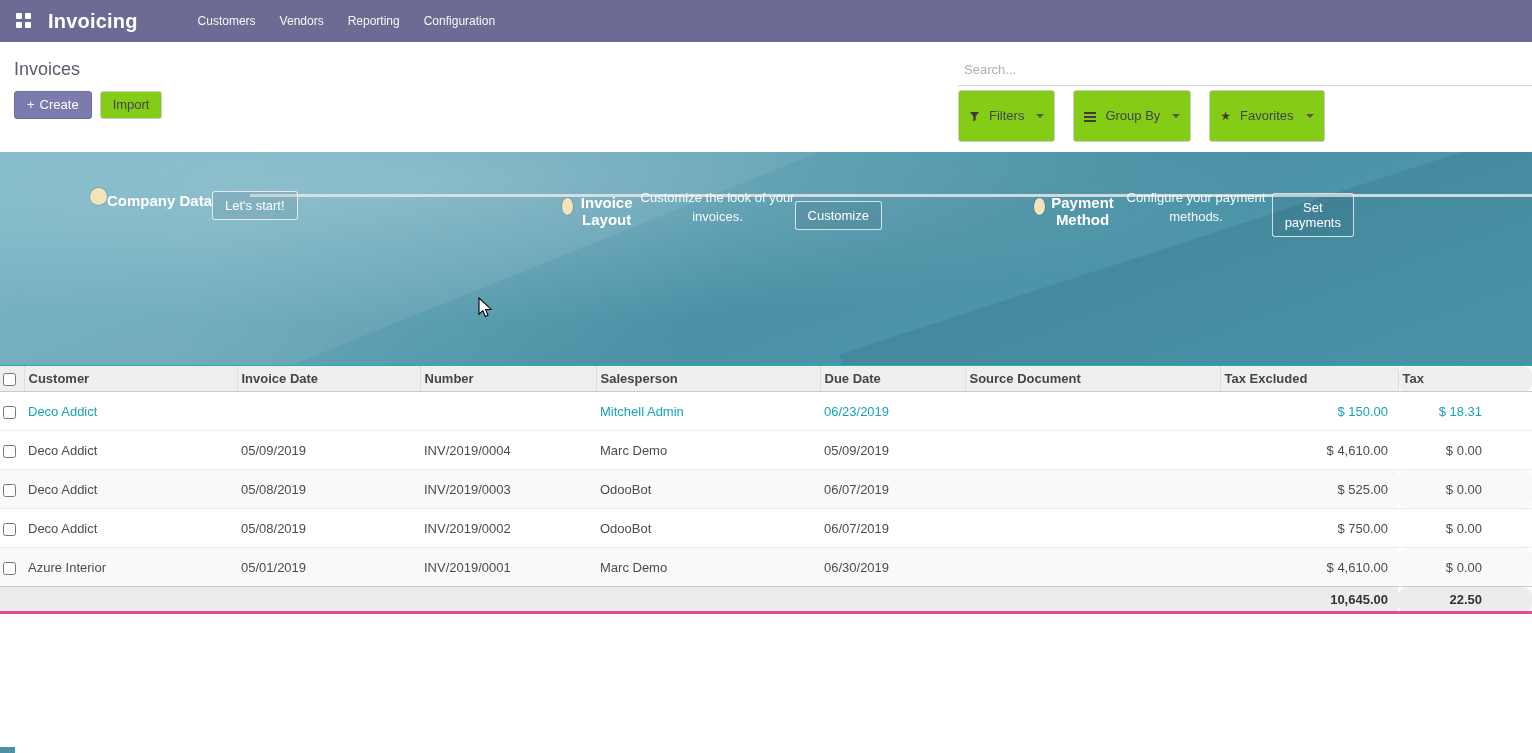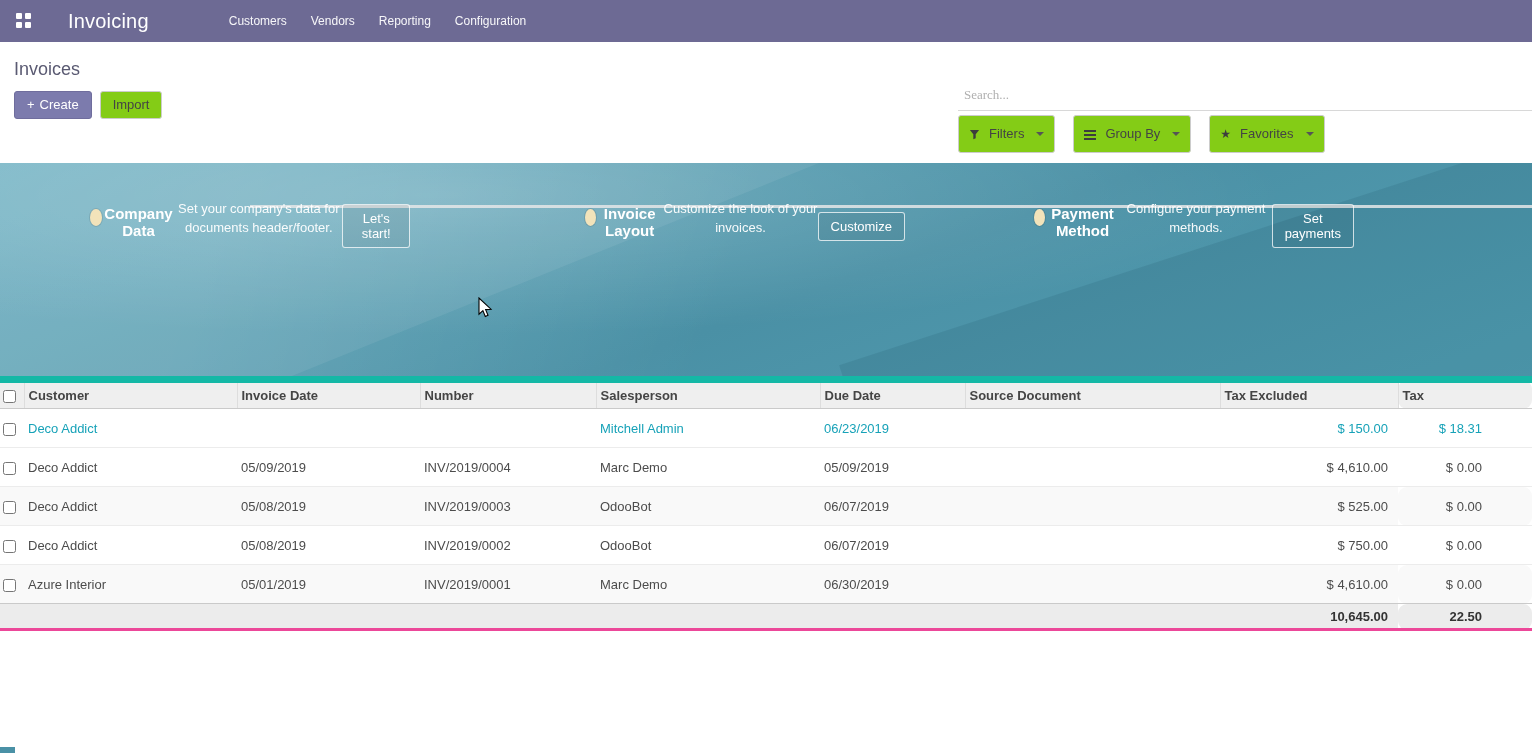--- a/index.html
+++ b/index.html
@@ -15,45 +15,45 @@
   .navbar {
     height:42px; background:#6d6a94; color:#fff;
     display:flex; align-items:center; padding-left:8px;
   }
   .apps-icon {
     width:16px; height:16px; display:grid;
     grid-template-columns:6px 6px; grid-template-rows:6px 6px; gap:3px;
     cursor:pointer; margin:0 8px;
   }
   .apps-icon span { background:#ffffff; display:block; border-radius:1px; }
-  .app-name { font-size:20px; font-weight:400; margin:0 28px; letter-spacing:0.2px; }
+  .app-name { font-size:20px; font-weight:700; margin:0 8px; letter-spacing:0.2px; }
   .nav-menus { display:flex; margin-left:40px; height:42px; }
   .nav-menu { font-size:12px; line-height:42px; padding:0 12px; cursor:pointer; color:rgba(255,255,255,0.95); }
 
   
   .control-panel { display:flex; padding:12px 0 10px 0; }
   .cp-left { width:958px; padding-left:14px; }
   .cp-right { flex:1; padding-right:0; }
   .breadcrumb { font-size:18px; color:#5a5a72; height:32px; line-height:30px; }
   .cp-buttons { height:30px; display:flex; align-items:center; margin-top:4px; }
   .btn {
     font-size:13px; border-radius:3px; padding:6px 12px; cursor:pointer;
     border:1px solid #ccc; background:#84cc16; color:#444;
     display:inline-flex; align-items:center; gap:5px; line-height:14px;
   }
   .btn-primary { background:#7c7bad; border-color:#6f6d9d; color:#fff; }
   .btn + .btn { margin-left:8px; }
   .search-input {
     width:100%; height:32px; border:none; border-bottom:1px solid #d8d8d8;
     font-size:13px; color:#737373; padding:4px 6px; outline:none;
-    font-family:Liberation Serif, serif; background:transparent;margin-top:25px;
+    font-family:Liberation Sans, sans-serif; background:transparent;
   }
   .search-input::placeholder { color:#b0b0b0; }
   .filter-row { display:flex; align-items:center; margin-top:4px; }
-  .filter-row .btn { margin-right:10px; padding:11px 10px;gap:9px; }
+  .filter-row .btn { margin-right:10px; padding:18px 10px;gap:9px; }
   .caret {
     width:0; height:0; border-left:4px solid transparent; border-right:4px solid transparent;
     border-top:4px solid #555; display:inline-block; margin-left:3px;
   }
   .icon-svg { display:inline-block; vertical-align:middle; }
   .star-glyph { font-size:12px; color:#3d3d3d; }
 
   
   .banner {
     position:relative; height:213px; overflow:hidden;
@@ -72,40 +72,40 @@
   }
   .progress-line {
     position:absolute; left:250px; right:0; top:42px; height:3px;
     background:rgba(228,230,232,0.85);
   }
   .step {
     position:absolute; top:0; width:320px; padding-top:36px;
     display:flex; align-items:center;
     text-align:center; color:#fff;
   }
-  .step-1 { left:90px; } .step-2 { left:585px; } .step-3 { left:1034px; }
+  .step-1 { left:90px; } .step-2 { left:562px; } .step-3 { left:1034px; }
   .step-dot {
     width:17px; height:17px; border-radius:50%; background:#f2e3ba;
     box-shadow:0 0 0 1px rgba(0,0,0,0.10); z-index:1; margin-bottom:17px;
   }
   .step-title { font-size:15px; font-weight:bold; margin:0 0 9px 0; }
   .step-desc { font-size:13px; line-height:19px; margin:0 0 16px 0; width:240px; color:rgba(255,255,255,0.95); }
   .step-btn {
     background:rgba(0,0,0,0.06); border:1px solid rgba(255,255,255,0.75);
     color:#fff; font-size:13px; padding:6px 12px; border-radius:3px; cursor:pointer;
     font-family:"Liberation Sans", sans-serif;
   }
 
   
   table.listview {
     width:1532px; border-collapse:collapse; table-layout:fixed;
     font-size:13px; color:#4c4c4c;
   }
   .listview thead th {
-    background:#efefef; border-top:7px solid #14b8a6; border-bottom:1px solid #cacaca;
+    background:#efefef; border-top:1px solid #14b8a6; border-bottom:1px solid #cacaca;
     border-left:1px solid #dddddd; font-weight:bold; text-align:left;
     padding:5px 4px; color:#454545; height:25px;
   }
   .listview thead th:first-child { border-left:none; }
   .listview tbody td { padding:0 4px; height:39px; border-top:1px solid #ececec; }
   .listview tbody tr:first-child td { border-top:none; }
   .listview tbody tr:nth-child(2n+3) { background:#f9f9f9; }
   .listview tbody tr { cursor:pointer; }
   .listview tr.draft td { color:#17a2b8; }
   .cell-check { padding-left:3px !important; }
@@ -183,21 +183,20 @@
 </div>
 
 <div class="banner">
   <div class="banner-streak-a"></div>
   <div class="banner-streak-b"></div>
   <div class="progress-line"></div>
 
   <div class="step step-1">
     <div class="step-dot"></div>
     <div class="step-title">Company Data</div>
-    <div class="step-desc">Set your company's data for documents header/footer.</div>
     <button class="step-btn">Let's start!</button>
   </div>
 
   <div class="step step-2">
     <div class="step-dot"></div>
     <div class="step-title">Invoice Layout</div>
     <div class="step-desc">Customize the look of your invoices.</div>
     <button class="step-btn">Customize</button>
   </div>
 

